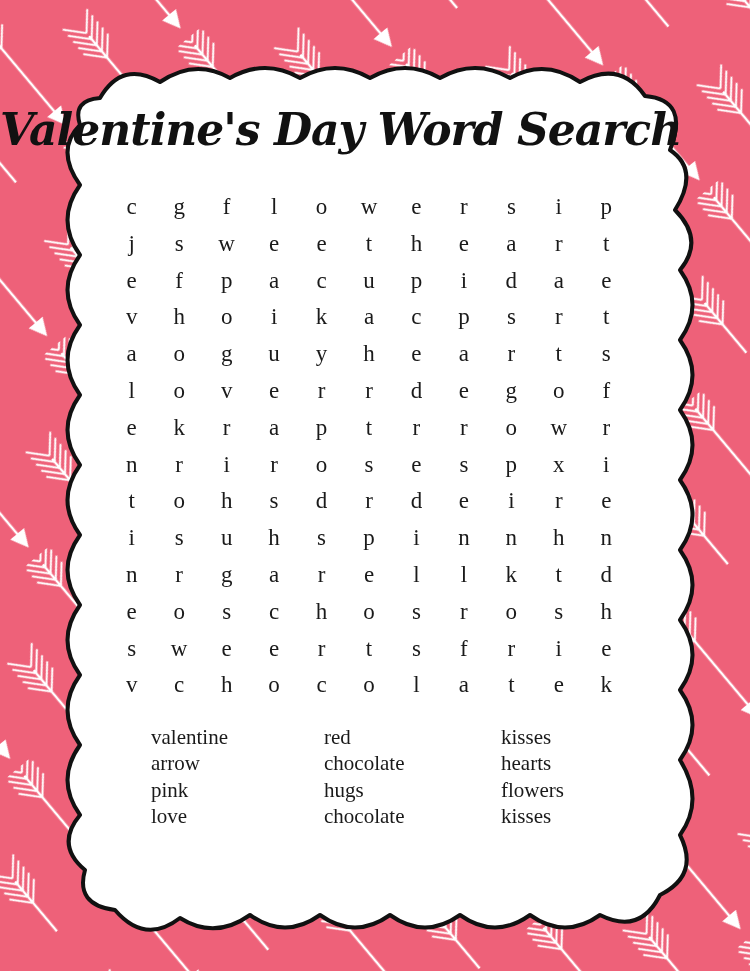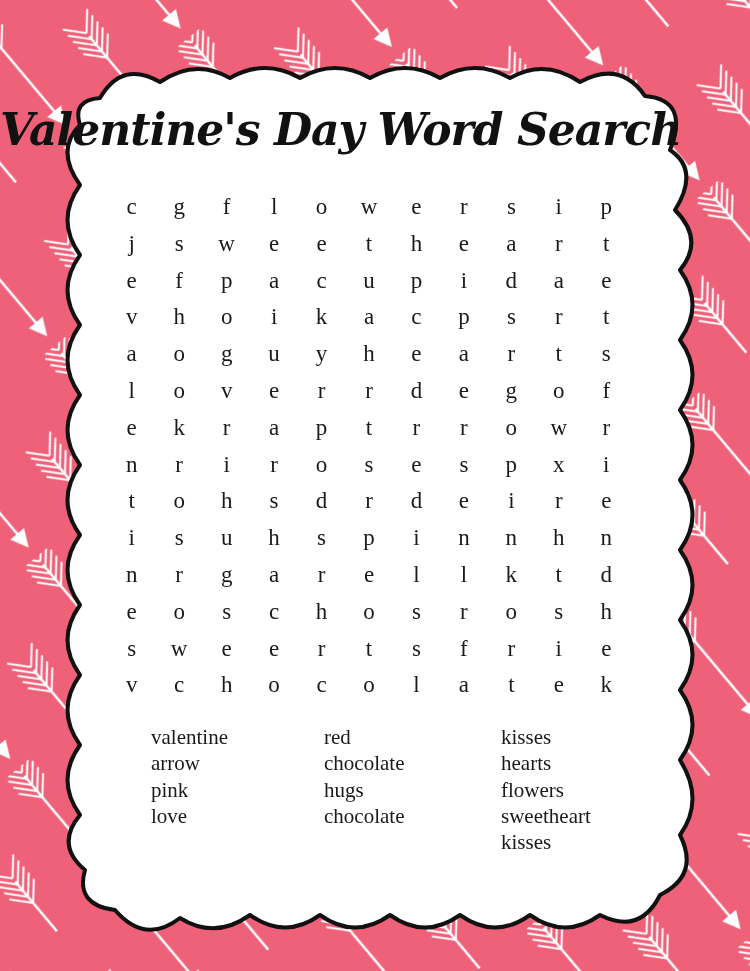--- a/index.html
+++ b/index.html
@@ -231,16 +231,15 @@
     <div class="col">
       <div>red</div>
       <div>chocolate</div>
       <div>hugs</div>
       <div>chocolate</div>
     </div>
     <div class="col">
       <div>kisses</div>
       <div>hearts</div>
       <div>flowers</div>
-      <div>sweetheart</div>
       <div>kisses</div>
     </div>
   </div>
 
 </body></html>

